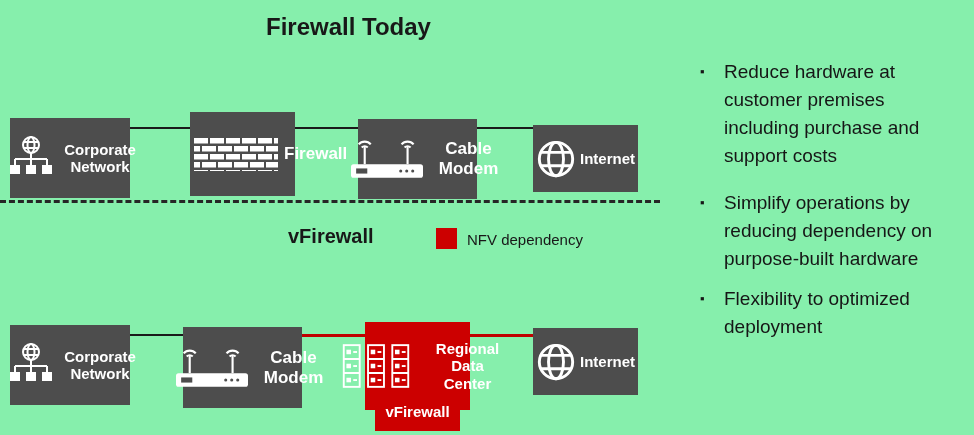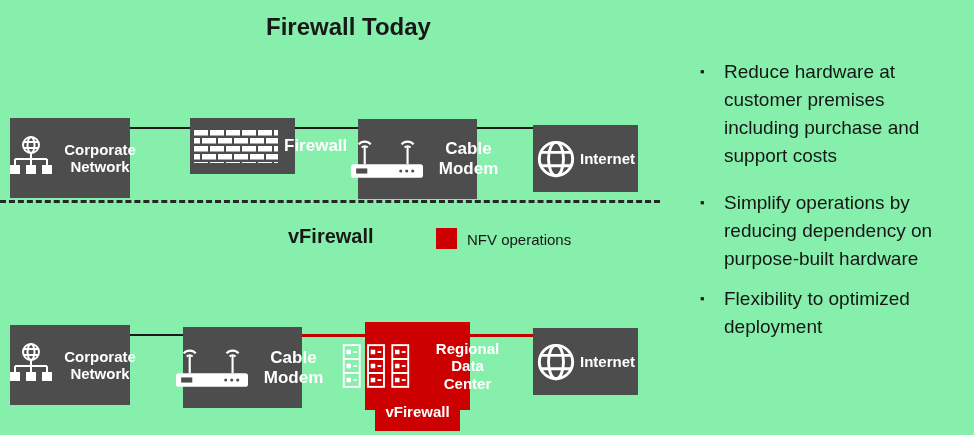--- a/index.html
+++ b/index.html
@@ -52,21 +52,21 @@
         <g fill="#fff">
           <rect x="6" y="30" width="10" height="9"></rect>
           <rect x="22" y="30" width="10" height="9"></rect>
           <rect x="38" y="30" width="10" height="9"></rect>
         </g>
       </svg>
     </span>
     <span class="label">Corporate Network</span>
   </div>
 
-  <div class="node" style="left:190px;top:88px;width:105px;height:56px;justify-content:space-between;padding:24px 4px;">
+  <div class="node" style="left:190px;top:82px;width:105px;height:84px;justify-content:space-between;padding:24px 4px;">
     <span class="icon">
       <svg width="84" height="34">
         <defs>
           <pattern id="bricks" width="16" height="16" patternUnits="userSpaceOnUse">
             <rect width="16" height="16" fill="#4d4d4d"></rect>
             <rect x="0" y="1" width="14" height="5.5" fill="#fff"></rect>
             <rect x="-8" y="9" width="14" height="5.5" fill="#fff"></rect>
             <rect x="8" y="9" width="14" height="5.5" fill="#fff"></rect>
           </pattern>
         </defs>
@@ -110,21 +110,21 @@
     <span class="label">Internet</span>
   </div>
 
   <div class="line" style="left:130px;top:127px;width:60px;"></div>
   <div class="line" style="left:295px;top:127px;width:63px;"></div>
   <div class="line" style="left:477px;top:127px;width:56px;"></div>
 
   <div class="sep"></div>
 
   <div class="legend-swatch"></div>
-  <div class="legend-label">NFV operations</div>
+  <div class="legend-label">NFV dependency</div>
 
   <div class="node" style="left:10px;top:295px;width:120px;height:80px;">
     <span class="icon">
       <svg width="54" height="46" viewBox="0 0 54 46">
         <g fill="none" stroke="#fff" stroke-width="2">
           <circle cx="27" cy="10" r="8"></circle>
           <ellipse cx="27" cy="10" rx="3.5" ry="8"></ellipse>
           <path d="M19.5 7 H34.5 M19.5 13 H34.5"></path>
           <path d="M27 18 V24 M11 24 H43 M11 24 V30 M27 24 V30 M43 24 V30"></path>
         </g>

